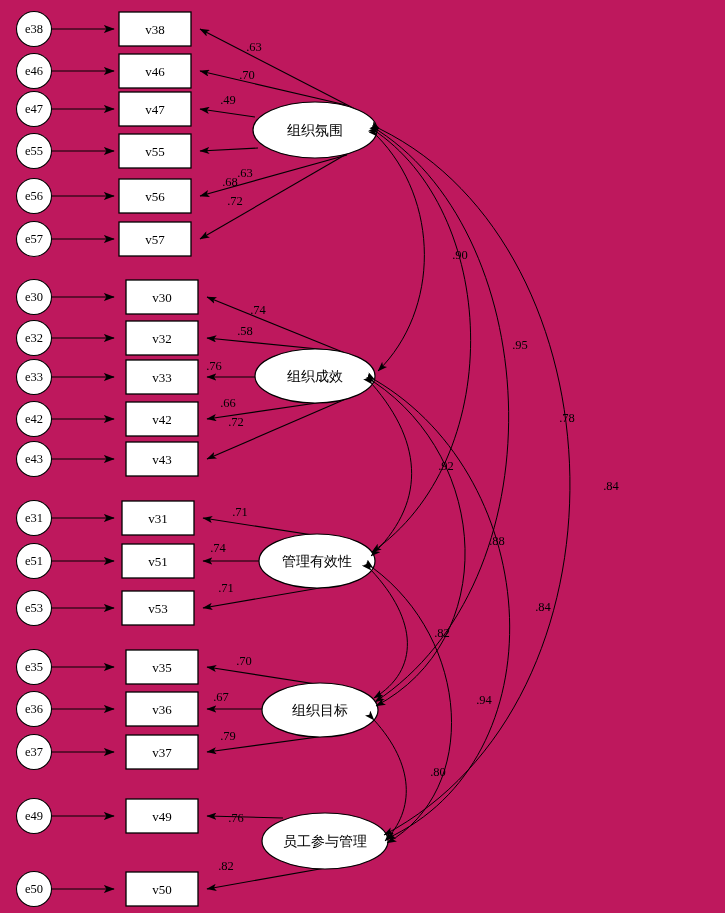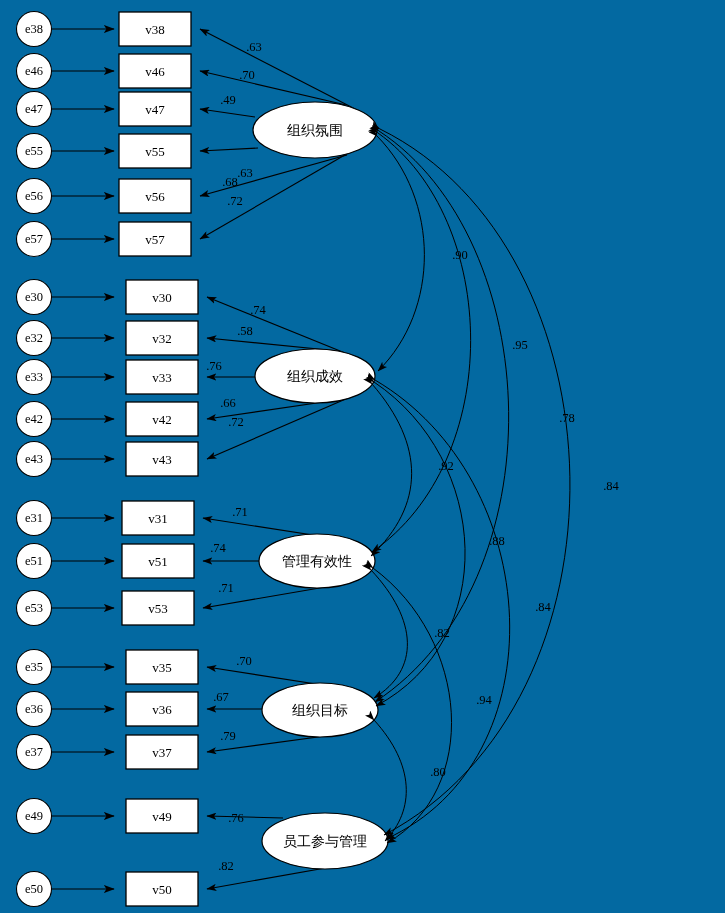--- a/index.html
+++ b/index.html
@@ -1,17 +1,17 @@
 <!DOCTYPE html>
 <html><head>
 <meta charset="utf-8">
 <style>
   html,body{margin:0;padding:0;background:#ffffff;}
   body{width:725px;height:913px;font-family:"Liberation Serif","DejaVu Serif",serif;}
-  #sem-root{position:relative;width:725px;height:913px;overflow:hidden;background:#0369a1;}
+  #sem-root{position:relative;width:725px;height:913px;overflow:hidden;background:#be185d;}
   svg#sem-svg{position:absolute;left:0;top:0;width:725px;height:913px;display:block;}
   .shape-line{fill:#ffffff;stroke:#000000;stroke-width:1.1;}
   .box-shape{fill:#ffffff;stroke:#000000;stroke-width:1.3;}
   .ellipse-shape{fill:#ffffff;stroke:#000000;stroke-width:1.2;}
   .path-arrow{fill:none;stroke:#000000;stroke-width:1.1;}
   .corr-arc{fill:none;stroke:#000000;stroke-width:1.0;}
   .err-line{fill:none;stroke:#000000;stroke-width:1.2;}
   text{font-family:"Liberation Serif","DejaVu Serif",serif;fill:#000;}
   .t-err{font-size:12.5px;text-anchor:middle;dominant-baseline:central;}
   .t-obs{font-size:13px;text-anchor:middle;dominant-baseline:central;}

